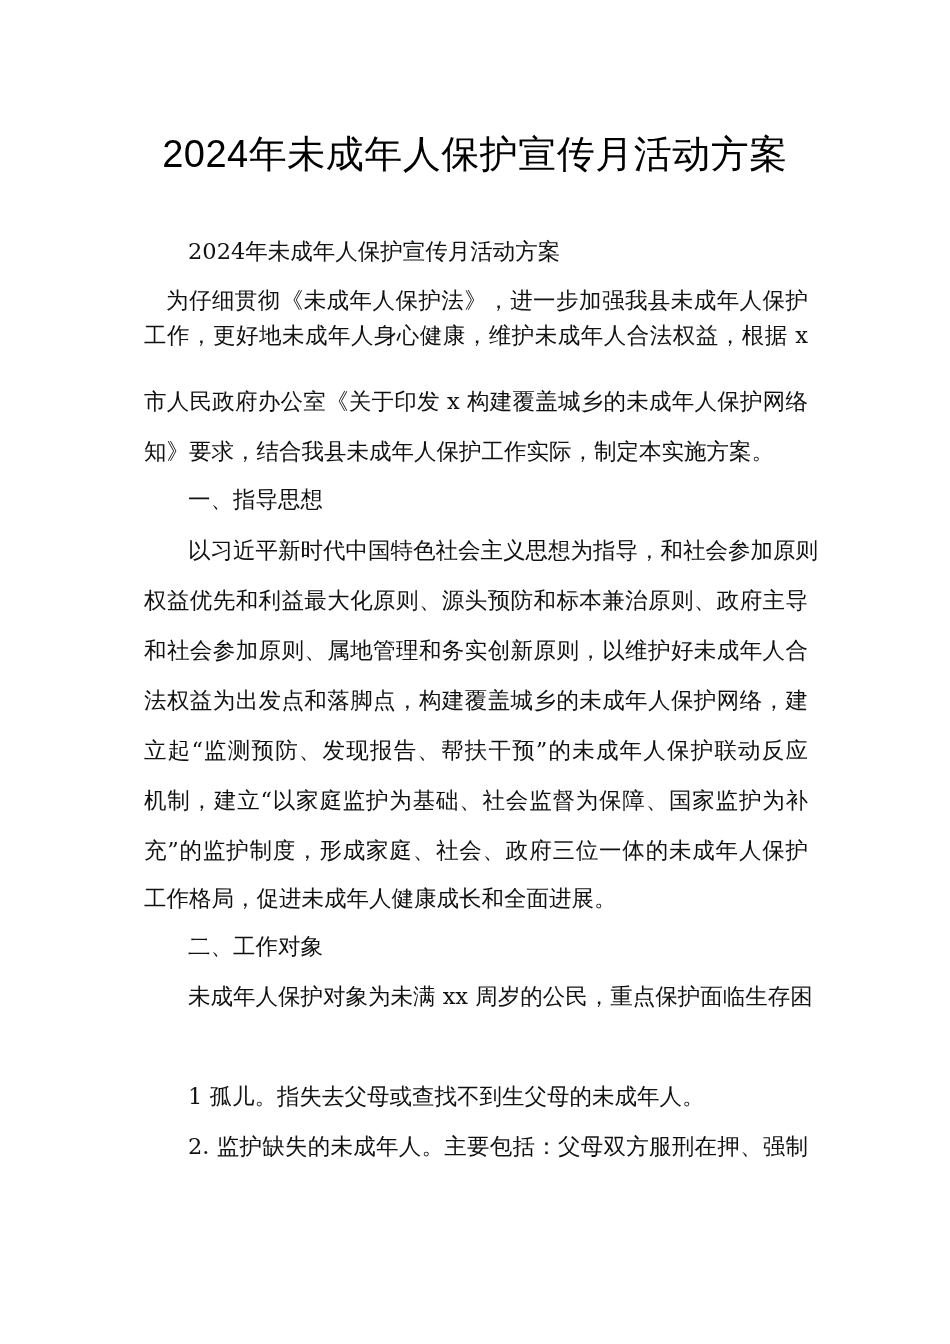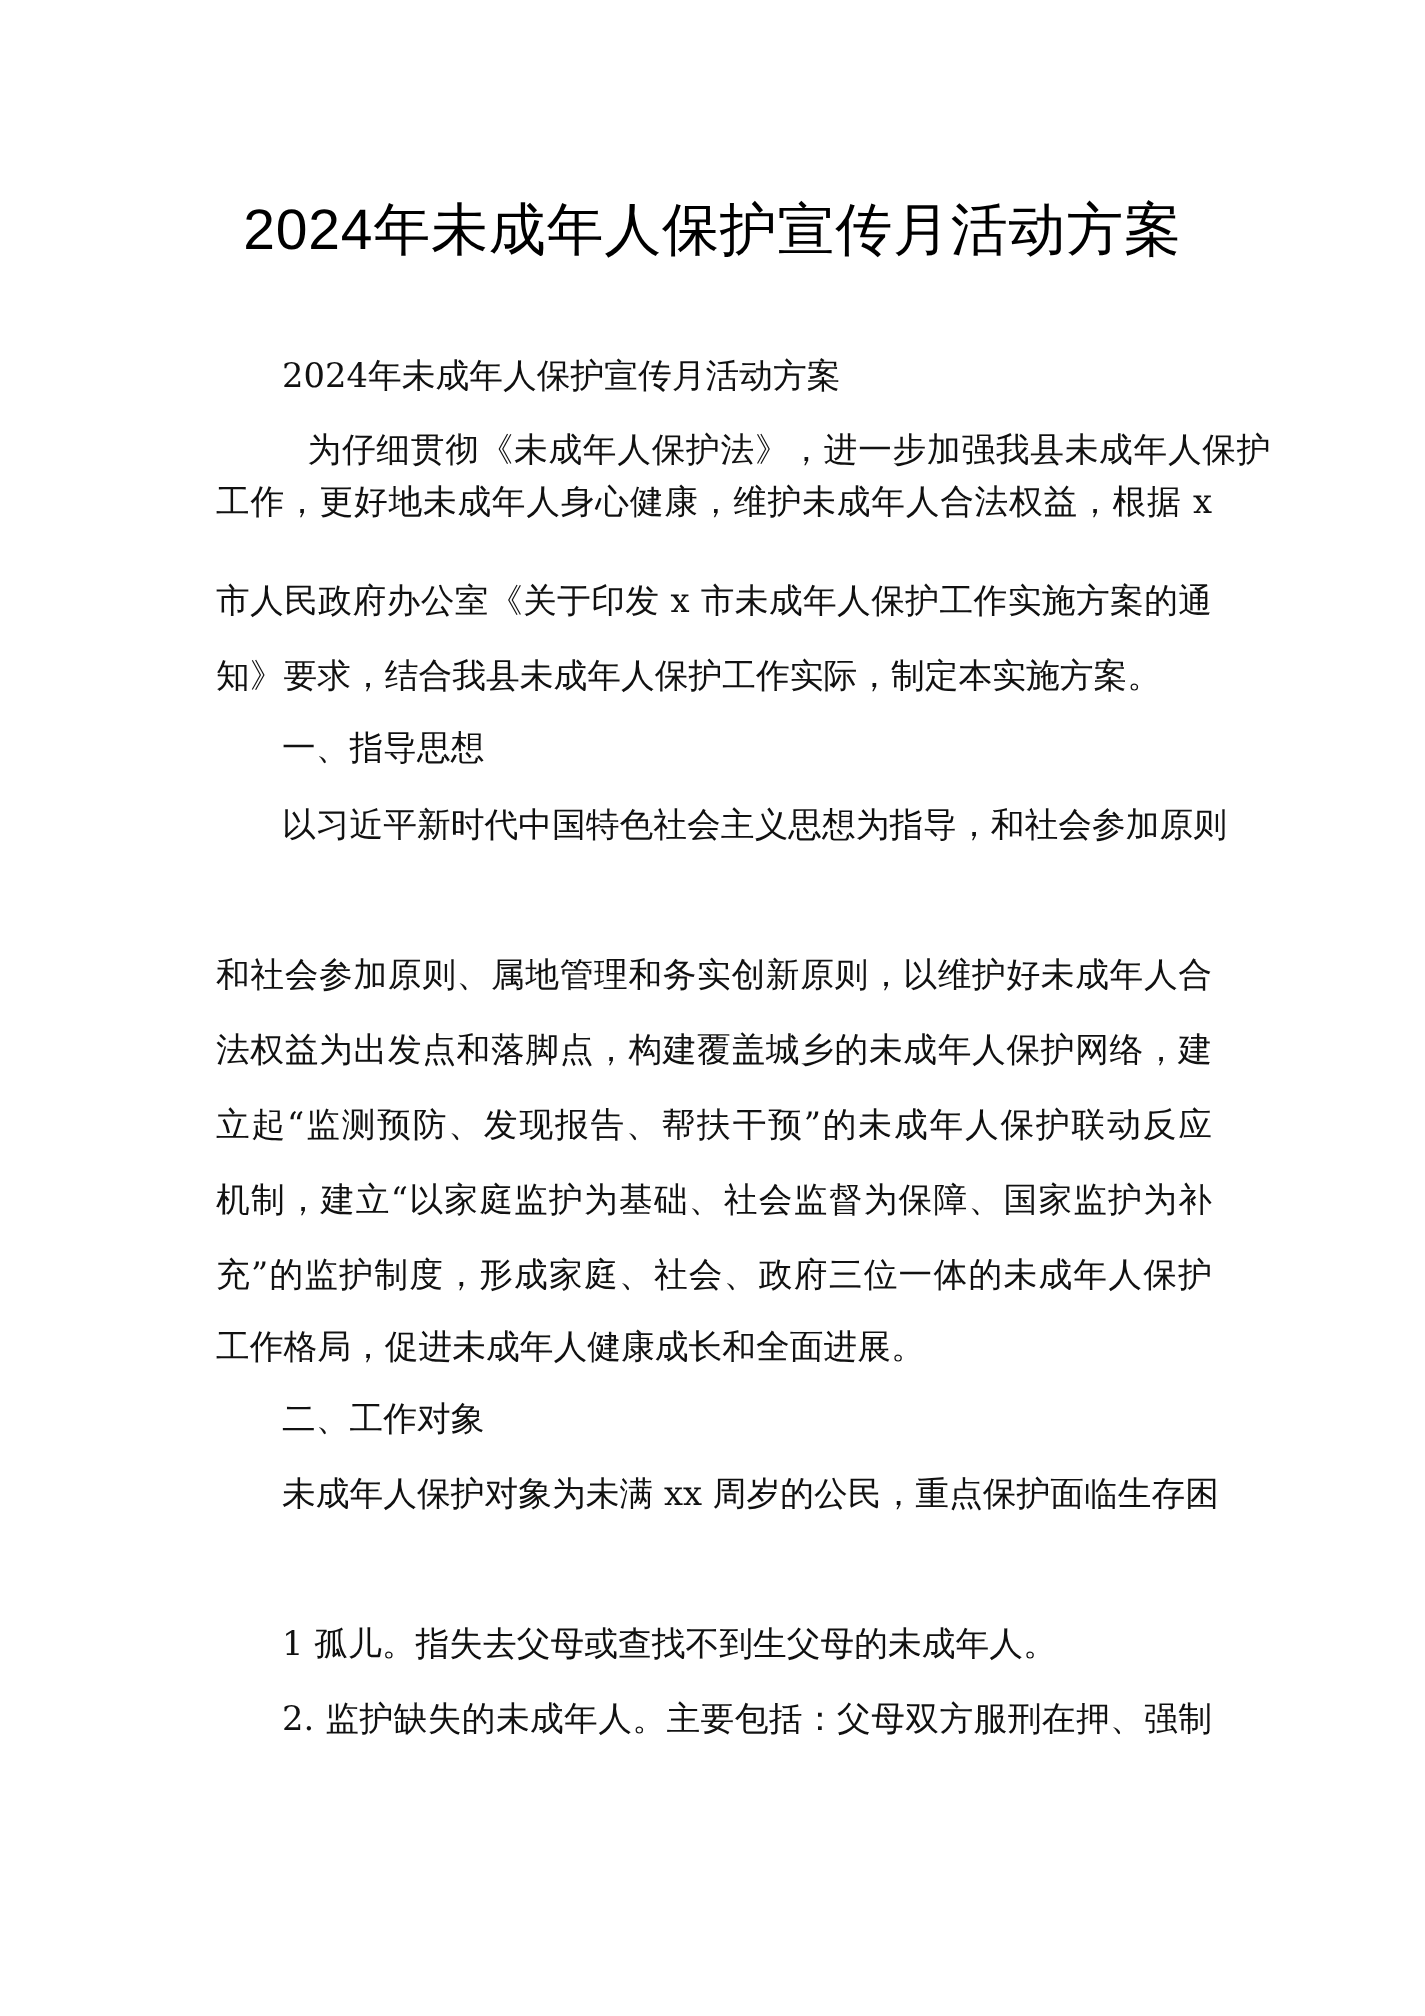--- a/index.html
+++ b/index.html
@@ -48,28 +48,29 @@
     .line.indent { left: 188px; width: 620px; }
     .line.last { text-align-last: left; }
   </style>
 </head>
 <body>
 
 <div class="page">
   <div class="title">2024年未成年人保护宣传月活动方案</div>
 
   <div class="line indent last" style="top:236px">2024年未成年人保护宣传月活动方案</div>
-  <div class="line" style="top:285px; left:166px; width:642px;margin-left:39px;">为仔细贯彻《未成年人保护法》，进一步加强我县未成年人保护</div>
+  <div class="line" style="top:285px; left:166px; width:642px;">为仔细贯彻《未成年人保护法》，进一步加强我县未成年人保护</div>
   <div class="line" style="top:320px">工作，更好地未成年人身心健康，维护未成年人合法权益，根据 x</div>
-  <div class="line" style="top:386px">市人民政府办公室《关于印发 x 市未成年人保护工作实施方案的通</div>
+  <div class="line" style="top:386px">市人民政府办公室《关于印发 x 构建覆盖城乡的未成年人保护网络</div>
   <div class="line last" style="top:436px">知》要求，结合我县未成年人保护工作实际，制定本实施方案。</div>
 
   <div class="line indent last" style="top:484px">一、指导思想</div>
 
   <div class="line indent" style="top:535px">以习近平新时代中国特色社会主义思想为指导，和社会参加原则</div>
+  <div class="line" style="top:585px">权益优先和利益最大化原则、源头预防和标本兼治原则、政府主导</div>
   <div class="line" style="top:635px">和社会参加原则、属地管理和务实创新原则，以维护好未成年人合</div>
   <div class="line" style="top:685px">法权益为出发点和落脚点，构建覆盖城乡的未成年人保护网络，建</div>
   <div class="line" style="top:735px">立起“监测预防、发现报告、帮扶干预”的未成年人保护联动反应</div>
   <div class="line" style="top:785px">机制，建立“以家庭监护为基础、社会监督为保障、国家监护为补</div>
   <div class="line" style="top:835px">充”的监护制度，形成家庭、社会、政府三位一体的未成年人保护</div>
   <div class="line last" style="top:883px">工作格局，促进未成年人健康成长和全面进展。</div>
 
   <div class="line indent last" style="top:931px">二、工作对象</div>
 
   <div class="line indent" style="top:981px">未成年人保护对象为未满 xx 周岁的公民，重点保护面临生存困</div>

